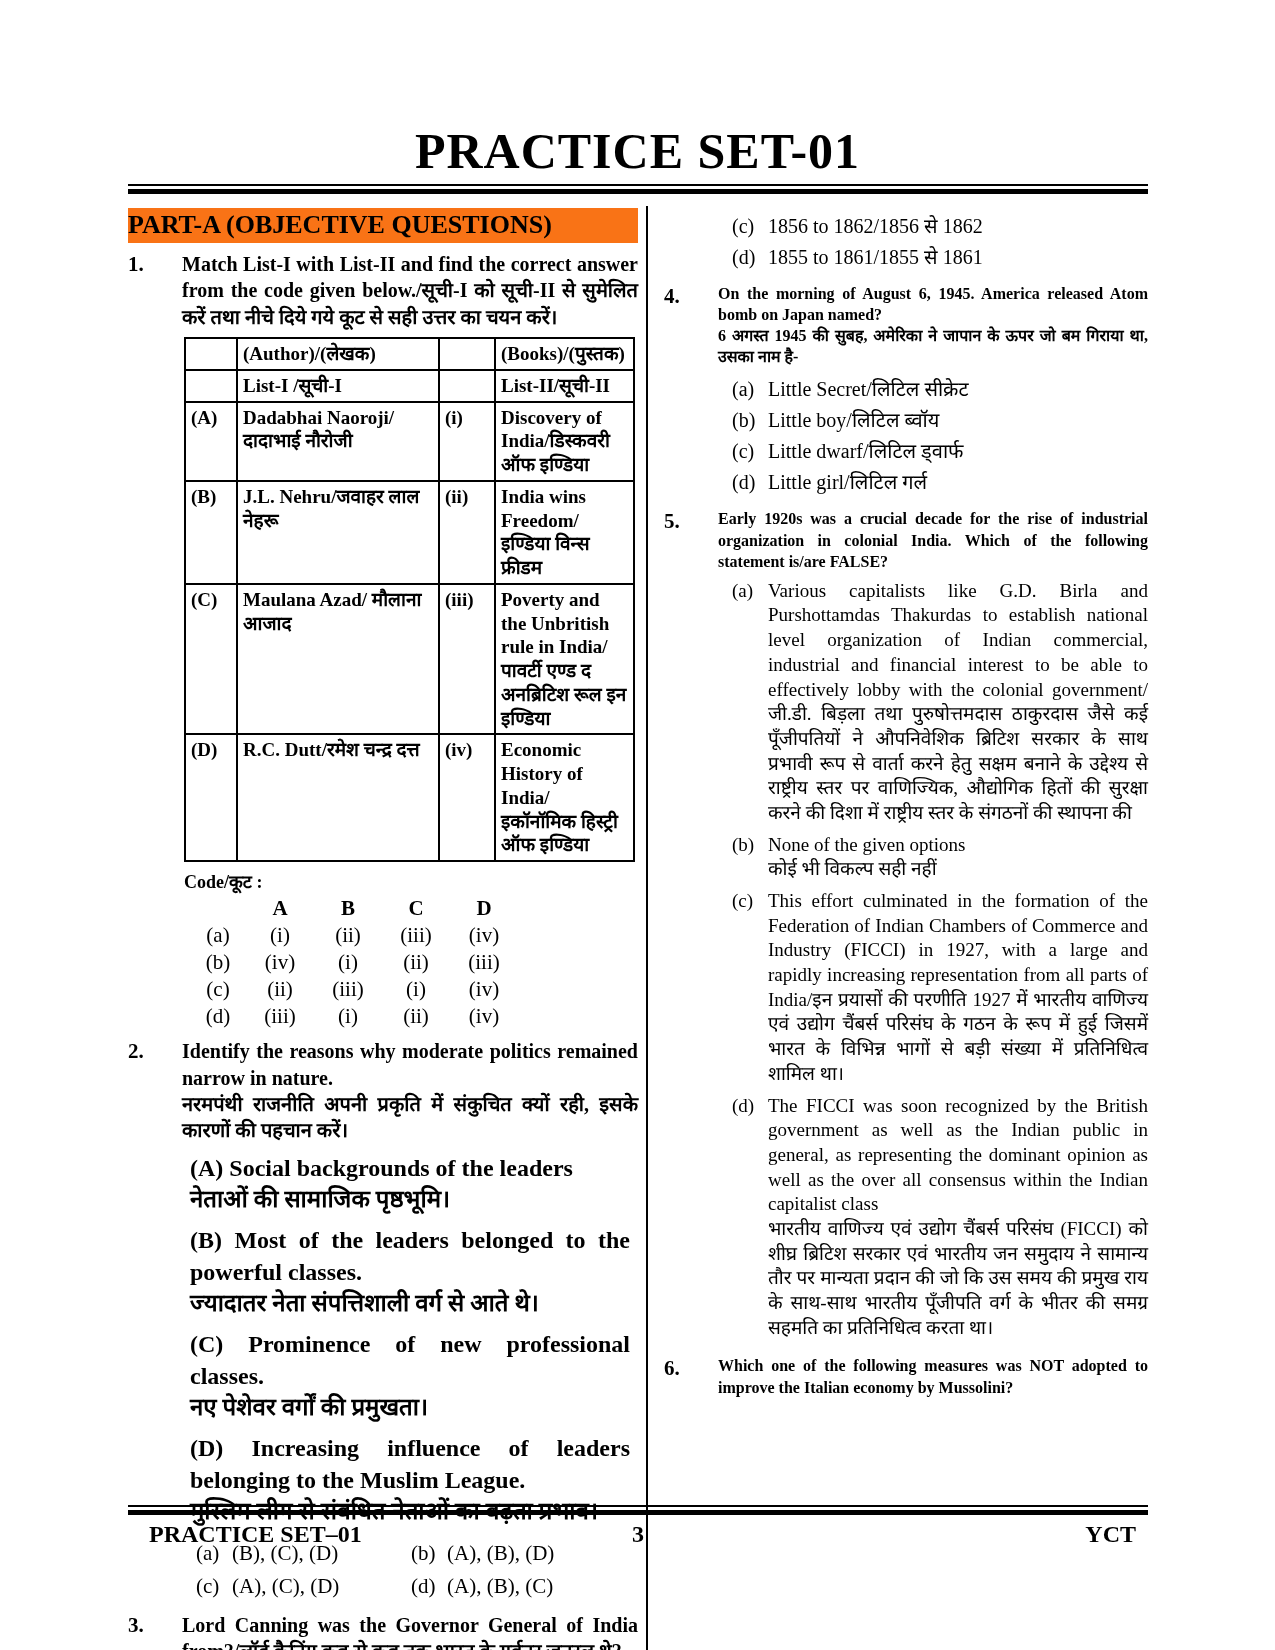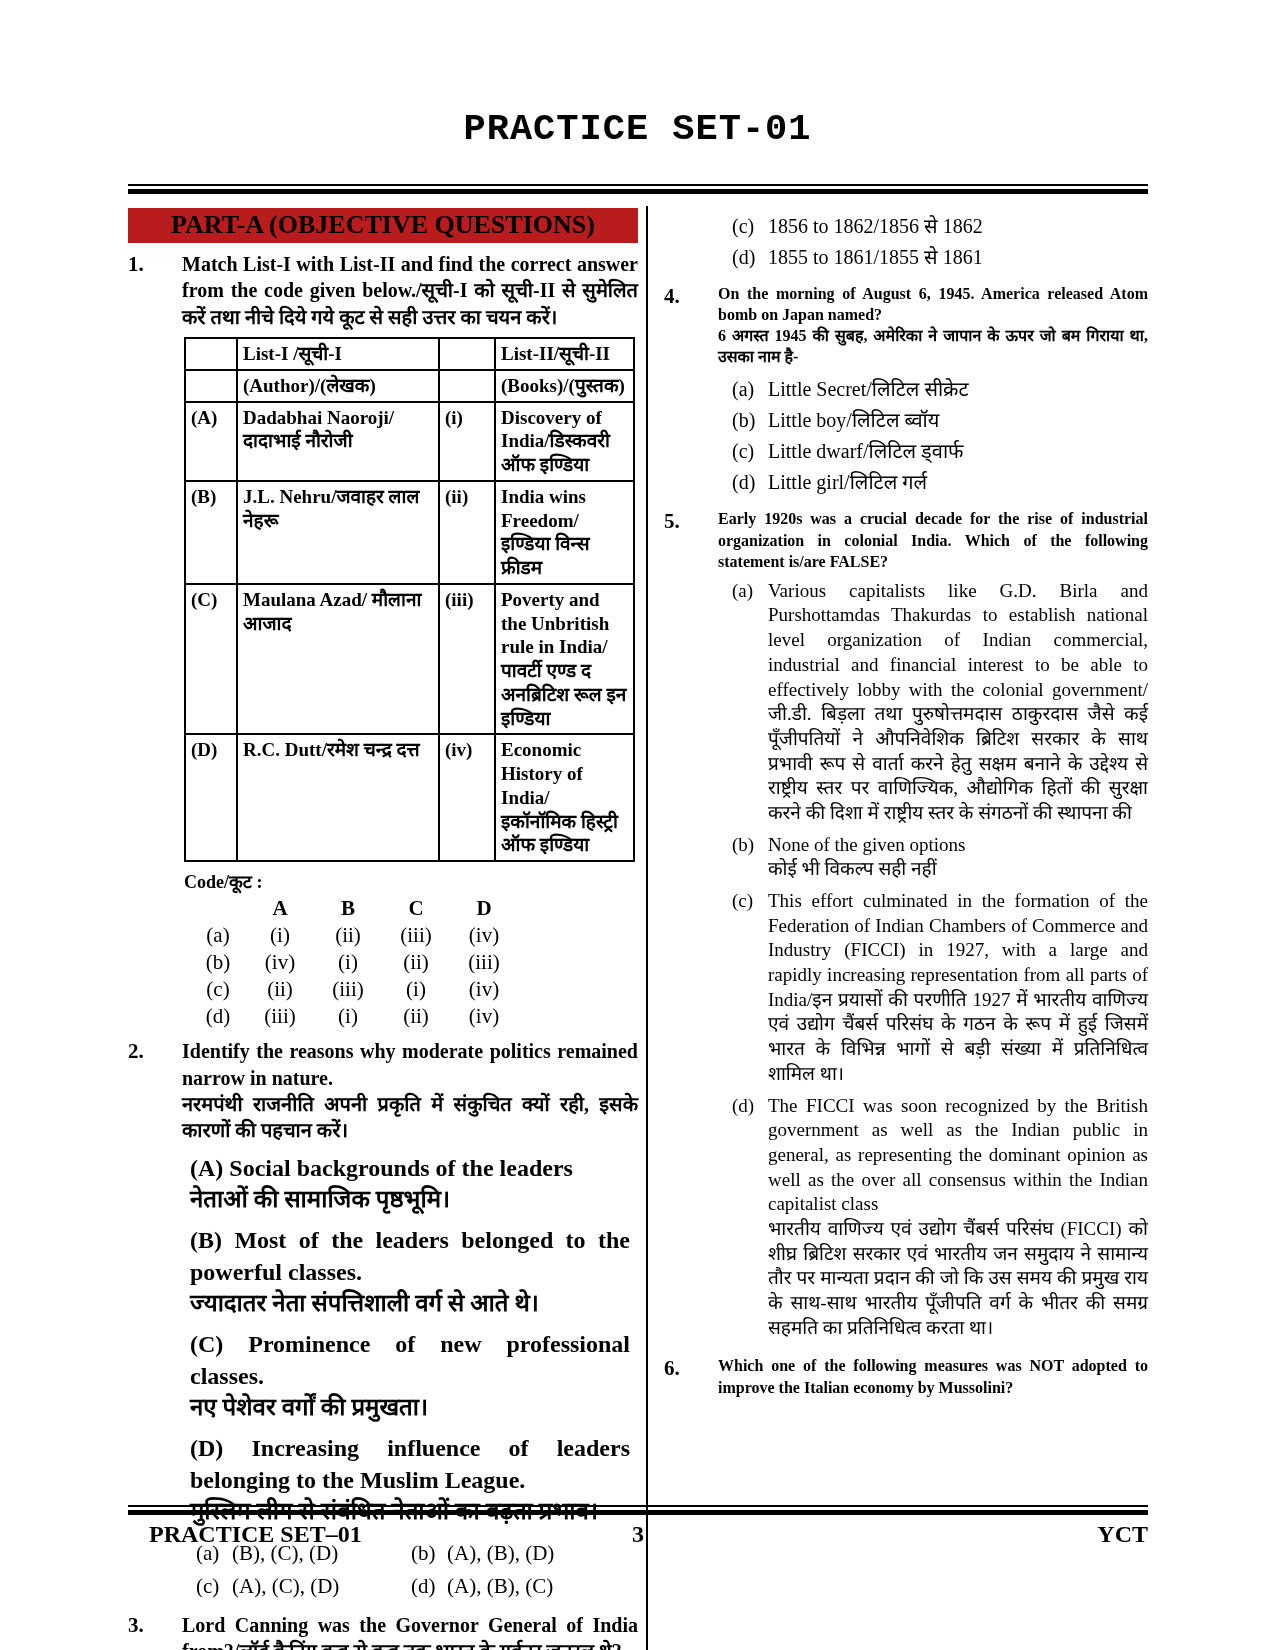--- a/index.html
+++ b/index.html
@@ -1,37 +1,37 @@
 <!DOCTYPE html>
 <html><head>
 <meta charset="utf-8">
 <style>
   html,body{margin:0;padding:0;}
   body{
     width:1275px;height:1650px;position:relative;background:#ffffff;color:#000;
     font-family:"Liberation Serif","DejaVu Serif",serif;overflow:hidden;
   }
   .page-title{
-    position:absolute;top:108px;left:0;width:100%;text-align:center;
-    font-size:37px;font-weight:bold;letter-spacing:1px;font-family:Liberation Mono, monospace;
+    position:absolute;top:122px;left:0;width:100%;text-align:center;
+    font-size:50px;font-weight:bold;letter-spacing:1px;
   }
   .head-rules{position:absolute;top:184px;left:128px;width:1020px;}
   .rule-thin{height:2px;background:#000;}
   .rule-gap{height:3px;}
   .rule-thick{height:5px;background:#000;}
 
   .columns{
     position:absolute;top:206px;left:128px;width:1020px;display:flex;
     min-height:1296px;align-items:stretch;
   }
   .col-left{width:520px;box-sizing:border-box;padding-right:8px;border-right:2px solid #000;}
   .col-right{flex:1;box-sizing:border-box;padding-left:16px;}
 
   .part-header{
-    background:#b91c1c;text-align:center;font-weight:bold;font-size:26px;
+    background:#f97316;font-weight:bold;font-size:26px;
     padding:2px 0 3px 0;margin:2px 0 6px 0;
   }
 
   .q{display:flex;margin-top:8px;}
   .qnum{flex:0 0 54px;font-weight:bold;font-size:21px;line-height:1.3;}
   .qbody{flex:1;min-width:0;}
   .qtext{font-weight:bold;font-size:20px;line-height:1.32;text-align:justify;}
   .block{display:block;}
 
   table.match{
@@ -68,21 +68,21 @@
   .col-right .opt{font-size:20px;}
   .opt-long{font-size:19px !important;line-height:1.3;margin:7px 0;}
 
   .foot-rules{position:absolute;top:1505px;left:128px;width:1020px;}
   .footer-row{
     position:absolute;top:1521px;left:128px;width:1020px;
     font-weight:bold;font-size:24px;
   }
   .footer-left{position:absolute;left:21px;top:0;}
   .footer-center{position:absolute;left:50%;transform:translateX(-50%);top:0;}
-  .footer-right{position:absolute;right:0;top:0;}
+  .footer-right{position:absolute;right:12px;top:0;}
 </style>
 </head>
 <body>
 
 <div class="page-title">PRACTICE SET-01</div>
 
 <div class="head-rules">
   <div class="rule-thin"></div>
   <div class="rule-gap"></div>
   <div class="rule-thick"></div>
@@ -96,29 +96,29 @@
 
     <div class="q">
       <div class="qnum">1.</div>
       <div class="qbody">
         <div class="qtext">Match List-I with List-II and find the correct answer from the code given below./सूची-I को सूची-II से सुमेलित करें तथा नीचे दिये गये कूट से सही उत्तर का चयन करें।</div>
 
         <table class="match">
           <tbody>
             <tr>
               <td class="c-label"></td>
+              <td class="c-author">(Author)/(लेखक)</td>
+              <td class="c-num"></td>
+              <td class="c-book">(Books)/(पुस्तक)</td>
+            </tr>
+            <tr>
+              <td class="c-label"></td>
               <td class="c-author">List-I /सूची-I</td>
               <td class="c-num"></td>
               <td class="c-book">List-II/सूची-II</td>
-            </tr>
-            <tr>
-              <td class="c-label"></td>
-              <td class="c-author">(Author)/(लेखक)</td>
-              <td class="c-num"></td>
-              <td class="c-book">(Books)/(पुस्तक)</td>
             </tr>
             <tr>
               <td class="c-label">(A)</td>
               <td class="c-author">Dadabhai Naoroji/दादाभाई नौरोजी</td>
               <td class="c-num">(i)</td>
               <td class="c-book">Discovery of India/डिस्कवरी ऑफ इण्डिया</td>
             </tr>
             <tr>
               <td class="c-label">(B)</td>
               <td class="c-author">J.L. Nehru/जवाहर लाल नेहरू</td>

